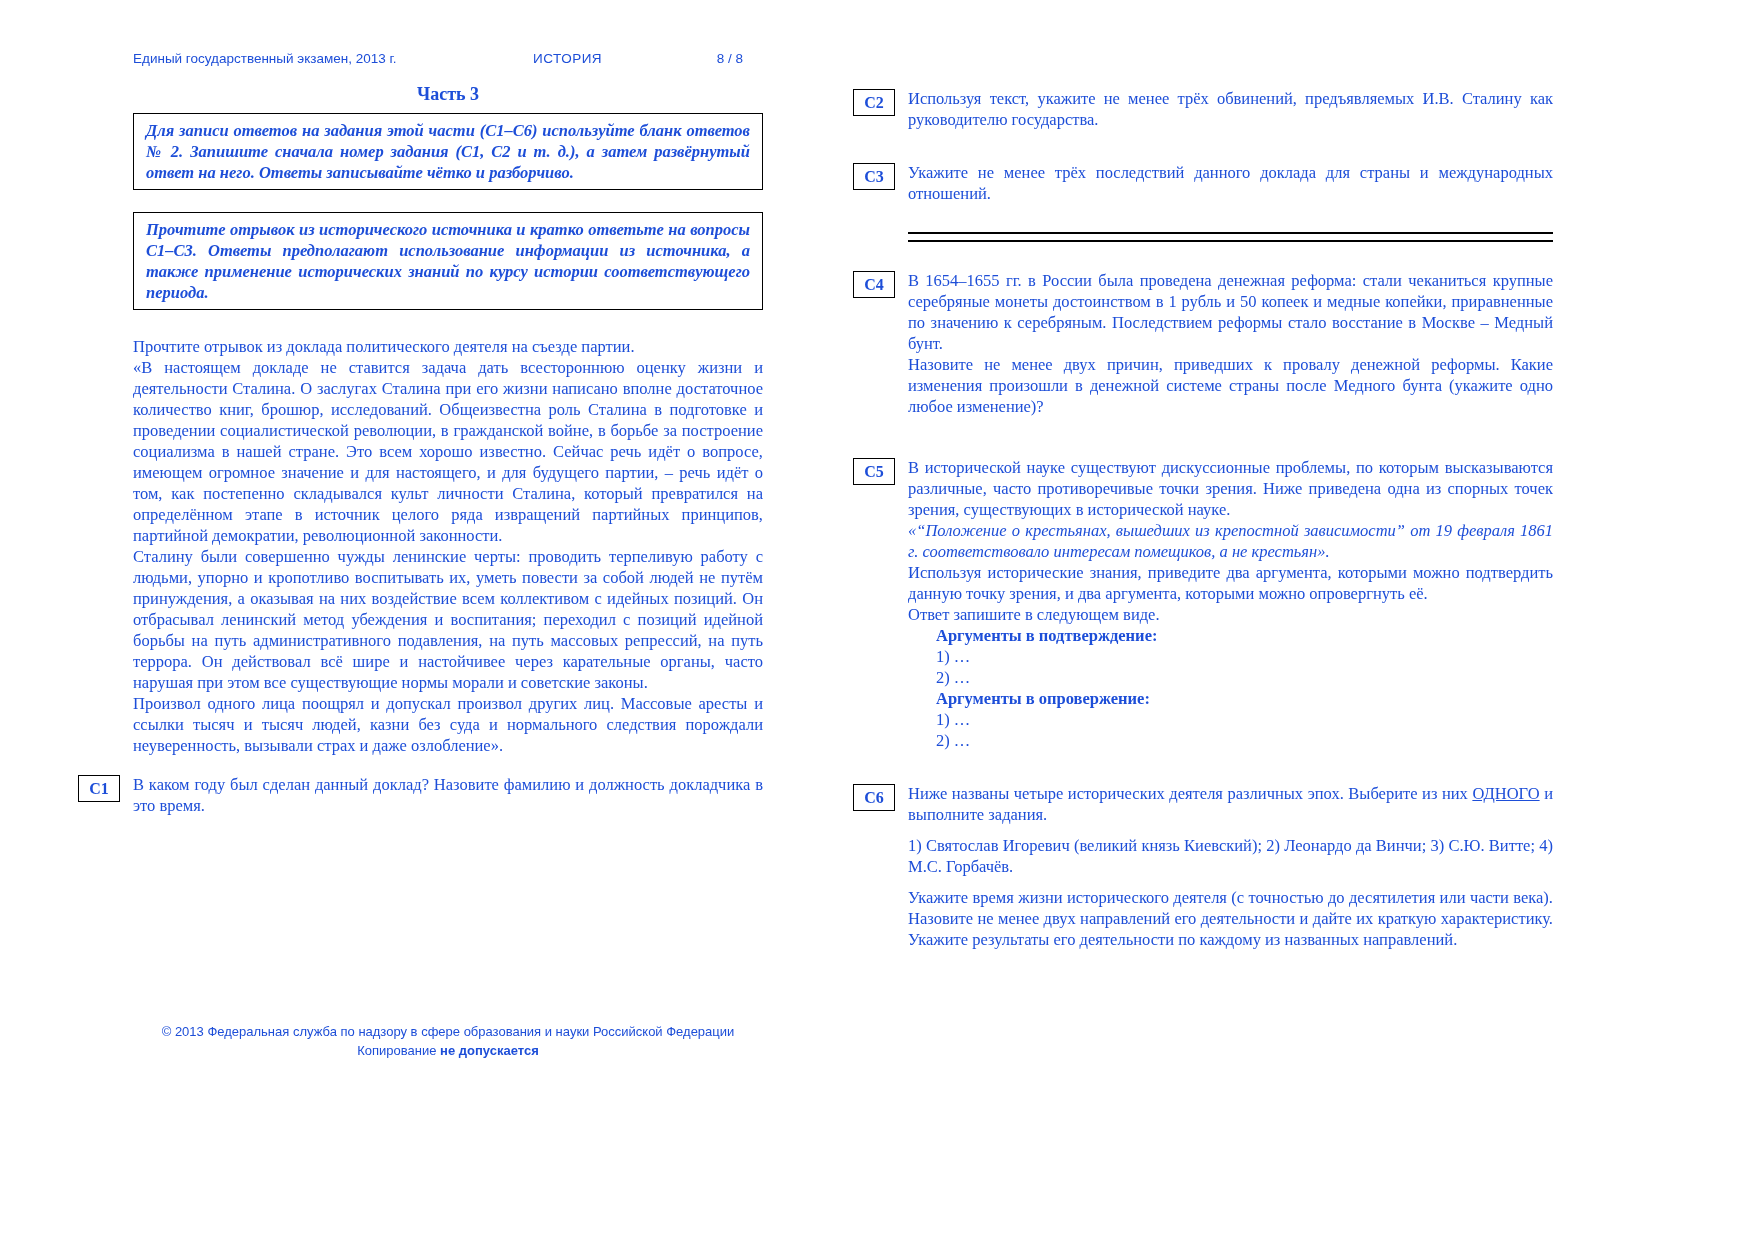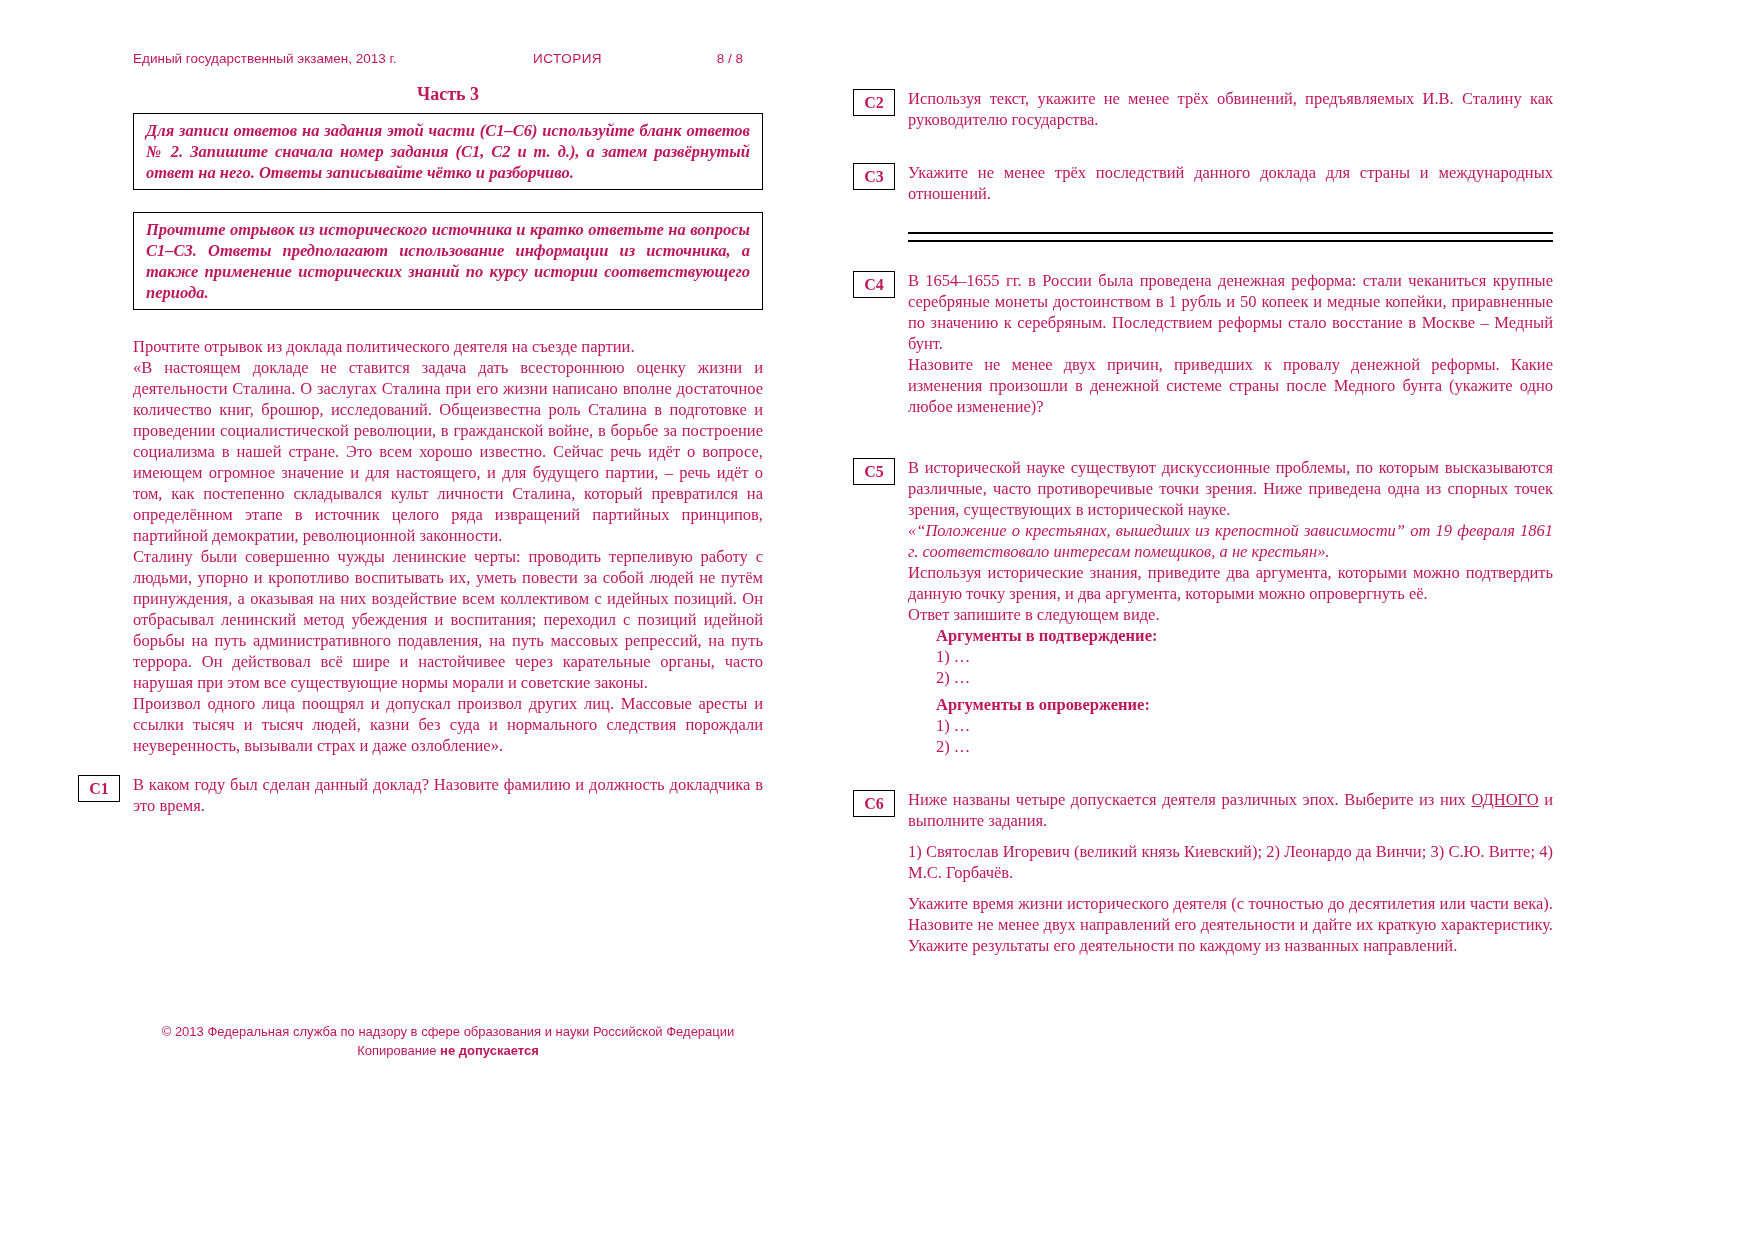--- a/index.html
+++ b/index.html
@@ -3,21 +3,21 @@
 <meta charset="utf-8">
 <style>
   html, body { margin: 0; padding: 0; }
   body { background: #ffffff; }
 
   .page {
     position: relative;
     width: 1754px;
     height: 1239px;
     background: #ffffff;
-    color: #be185d;
+    color: #1d4ed8;
     font-family: "Liberation Serif", serif;
     font-size: 16.5px;
     line-height: 21px;
     overflow: hidden;
   }
 
   .col-left  { position: absolute; left: 133px; top: 50px;  width: 630px; }
   .col-right { position: absolute; left: 908px; top: 88px;  width: 645px; }
 
   .header-row {
@@ -79,21 +79,21 @@
     margin-top: 28px;
     height: 6px;
     border-top: 2px solid #000;
     border-bottom: 2px solid #000;
   }
 
   .quote-italic { font-style: italic; }
 
   .args { margin-left: 28px; }
   .args-title { font-weight: bold; }
-  .args-title-second { margin-top: 6px; }
+  .args-title-second { }
 
   .c6-para { margin-top: 10px; }
   .u { text-decoration: underline; }
 
   .footer {
     position: absolute;
     left: 133px;
     top: 1022px;
     width: 630px;
     text-align: center;
@@ -166,21 +166,21 @@
         <div>1) …</div>
         <div>2) …</div>
         <div class="args-title args-title-second">Аргументы в опровержение:</div>
         <div>1) …</div>
         <div>2) …</div>
       </div>
     </div>
 
     <div class="task task-c6">
       <div class="task-label">С6</div>
-      <div class="just"><span>Ниже названы четыре допускается деятеля различных эпох. Выберите из них </span><span class="u">ОДНОГО</span><span> и выполните задания.</span></div>
+      <div class="just"><span>Ниже названы четыре исторических деятеля различных эпох. Выберите из них </span><span class="u">ОДНОГО</span><span> и выполните задания.</span></div>
       <div class="just c6-para">1) Святослав Игоревич (великий князь Киевский); 2) Леонардо да Винчи; 3) С.Ю. Витте; 4) М.С. Горбачёв.</div>
       <div class="just c6-para">Укажите время жизни исторического деятеля (с точностью до десятилетия или части века). Назовите не менее двух направлений его деятельности и дайте их краткую характеристику. Укажите результаты его деятельности по каждому из названных направлений.</div>
     </div>
 
   </div>
 
   <div class="footer">
     <div>© 2013 Федеральная служба по надзору в сфере образования и науки Российской Федерации</div>
     <div><span>Копирование </span><b>не допускается</b></div>
   </div>

